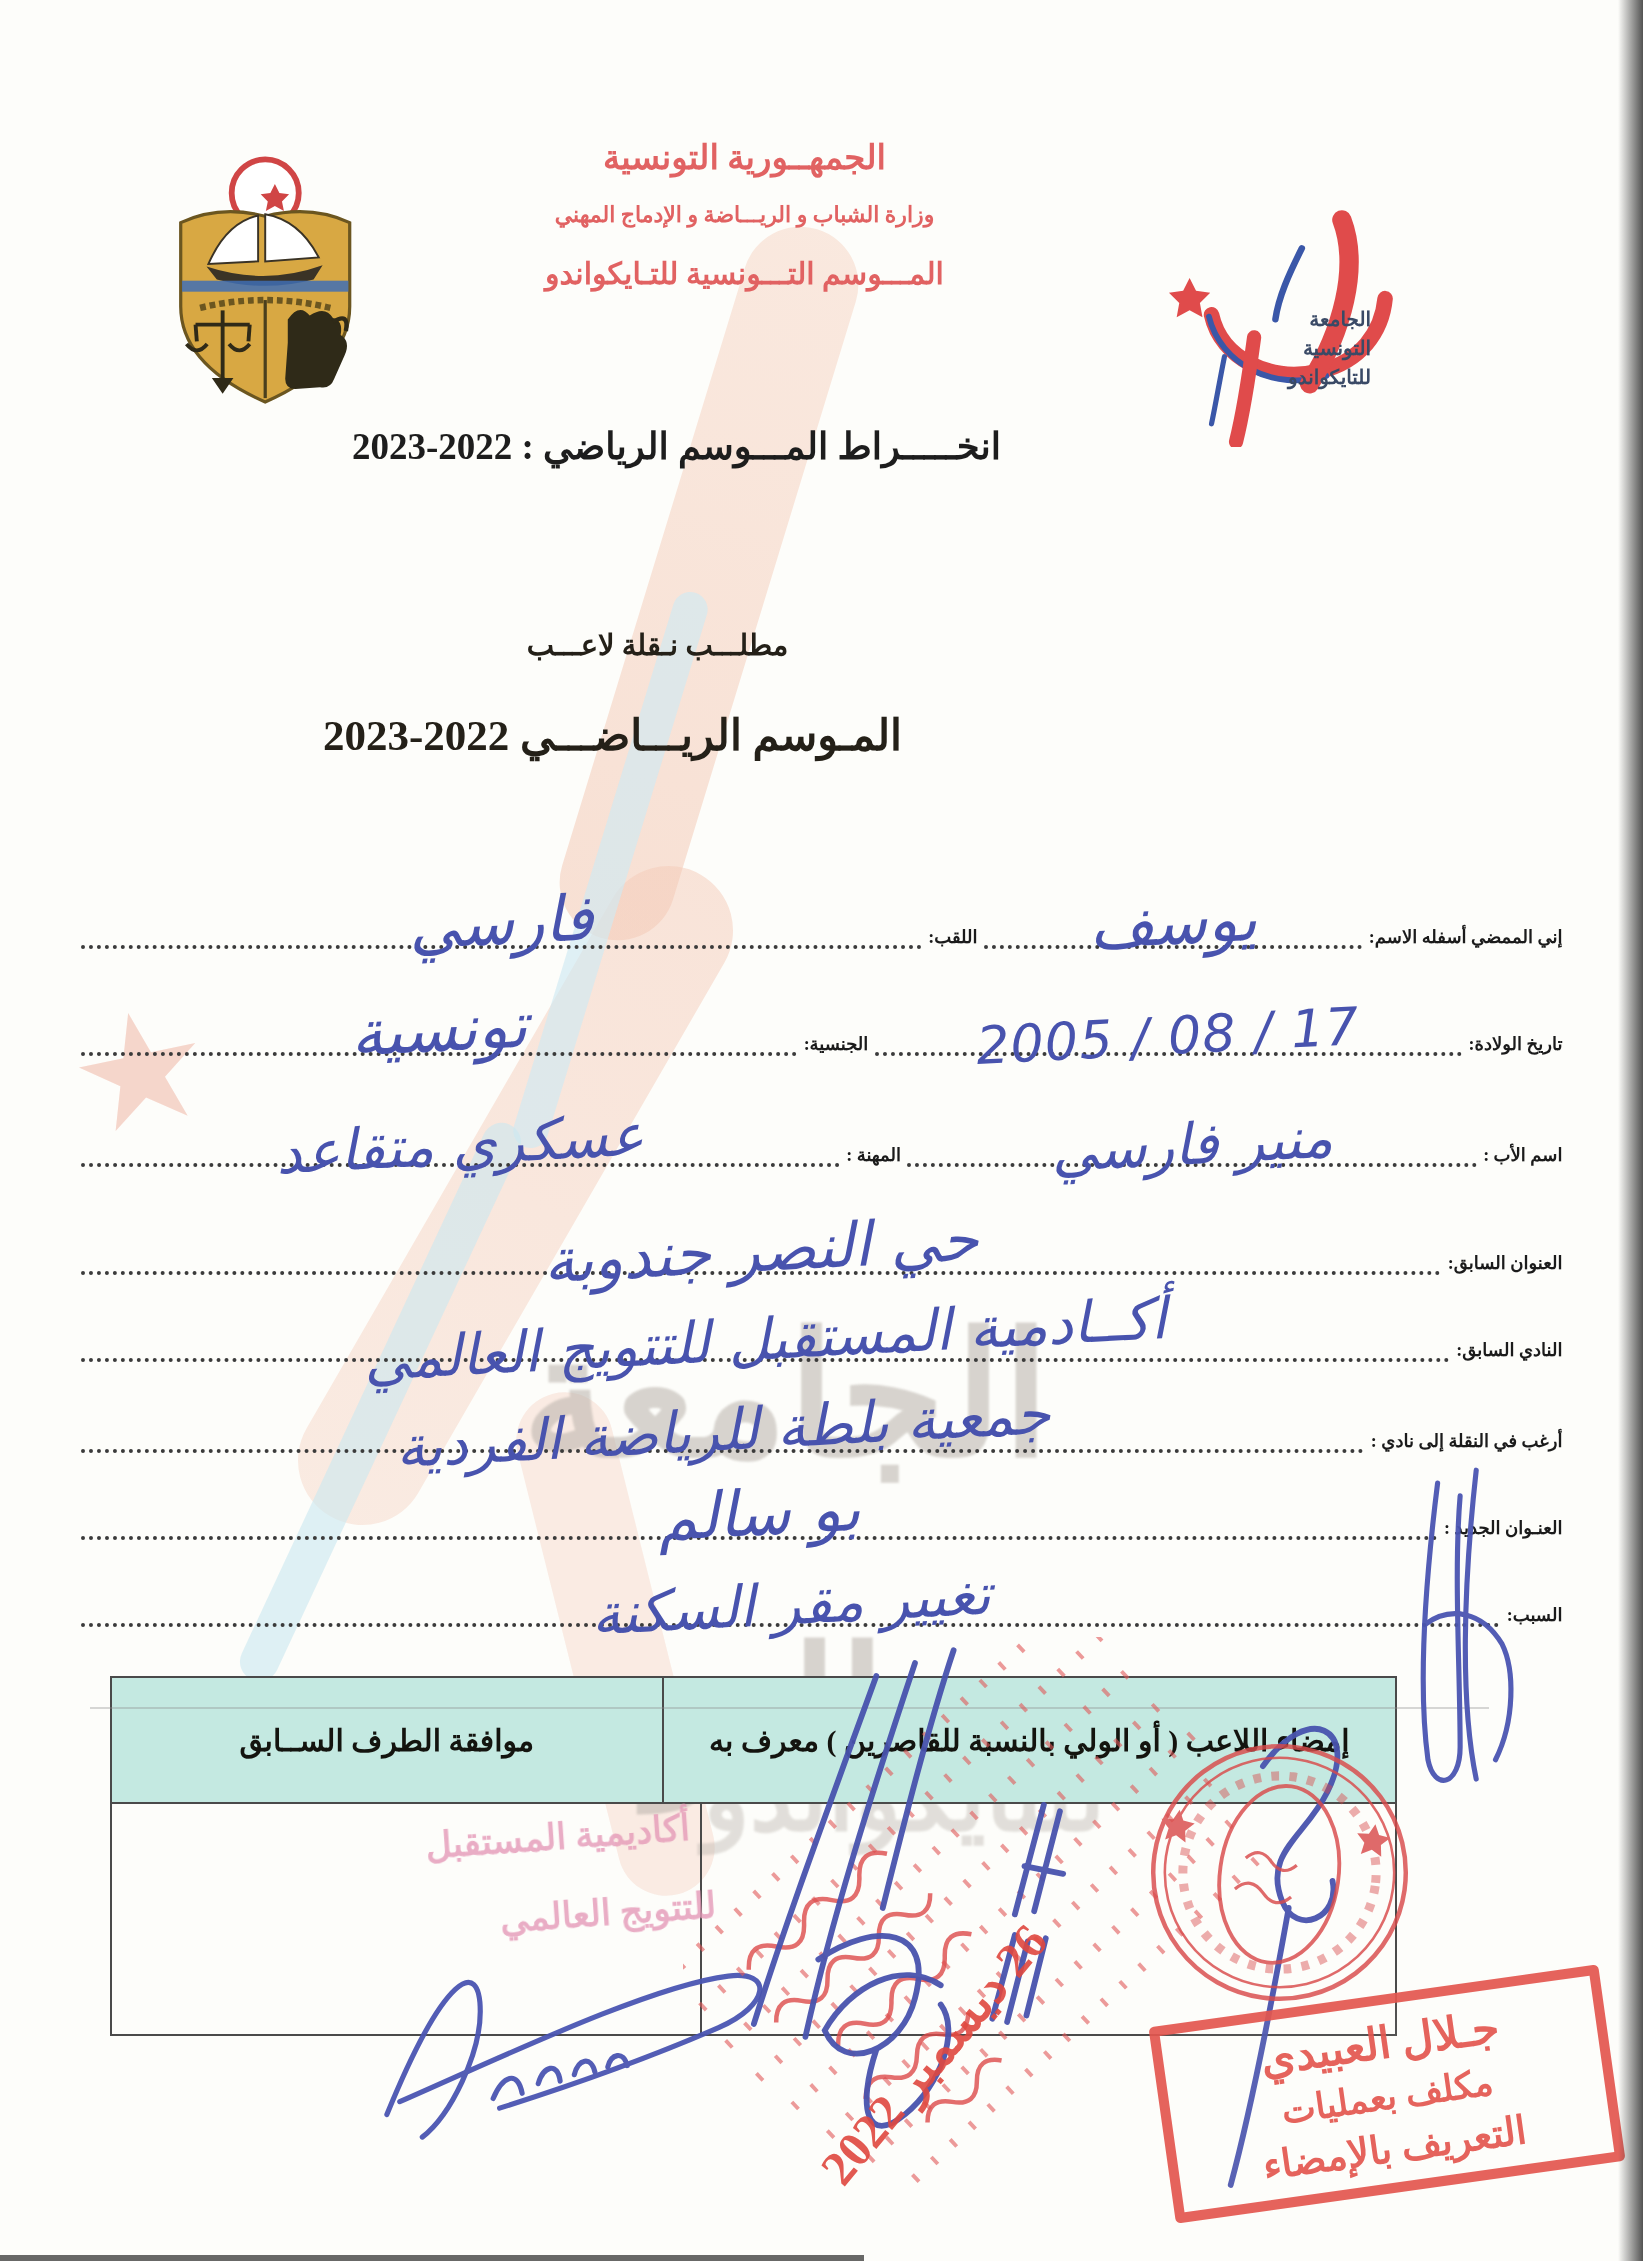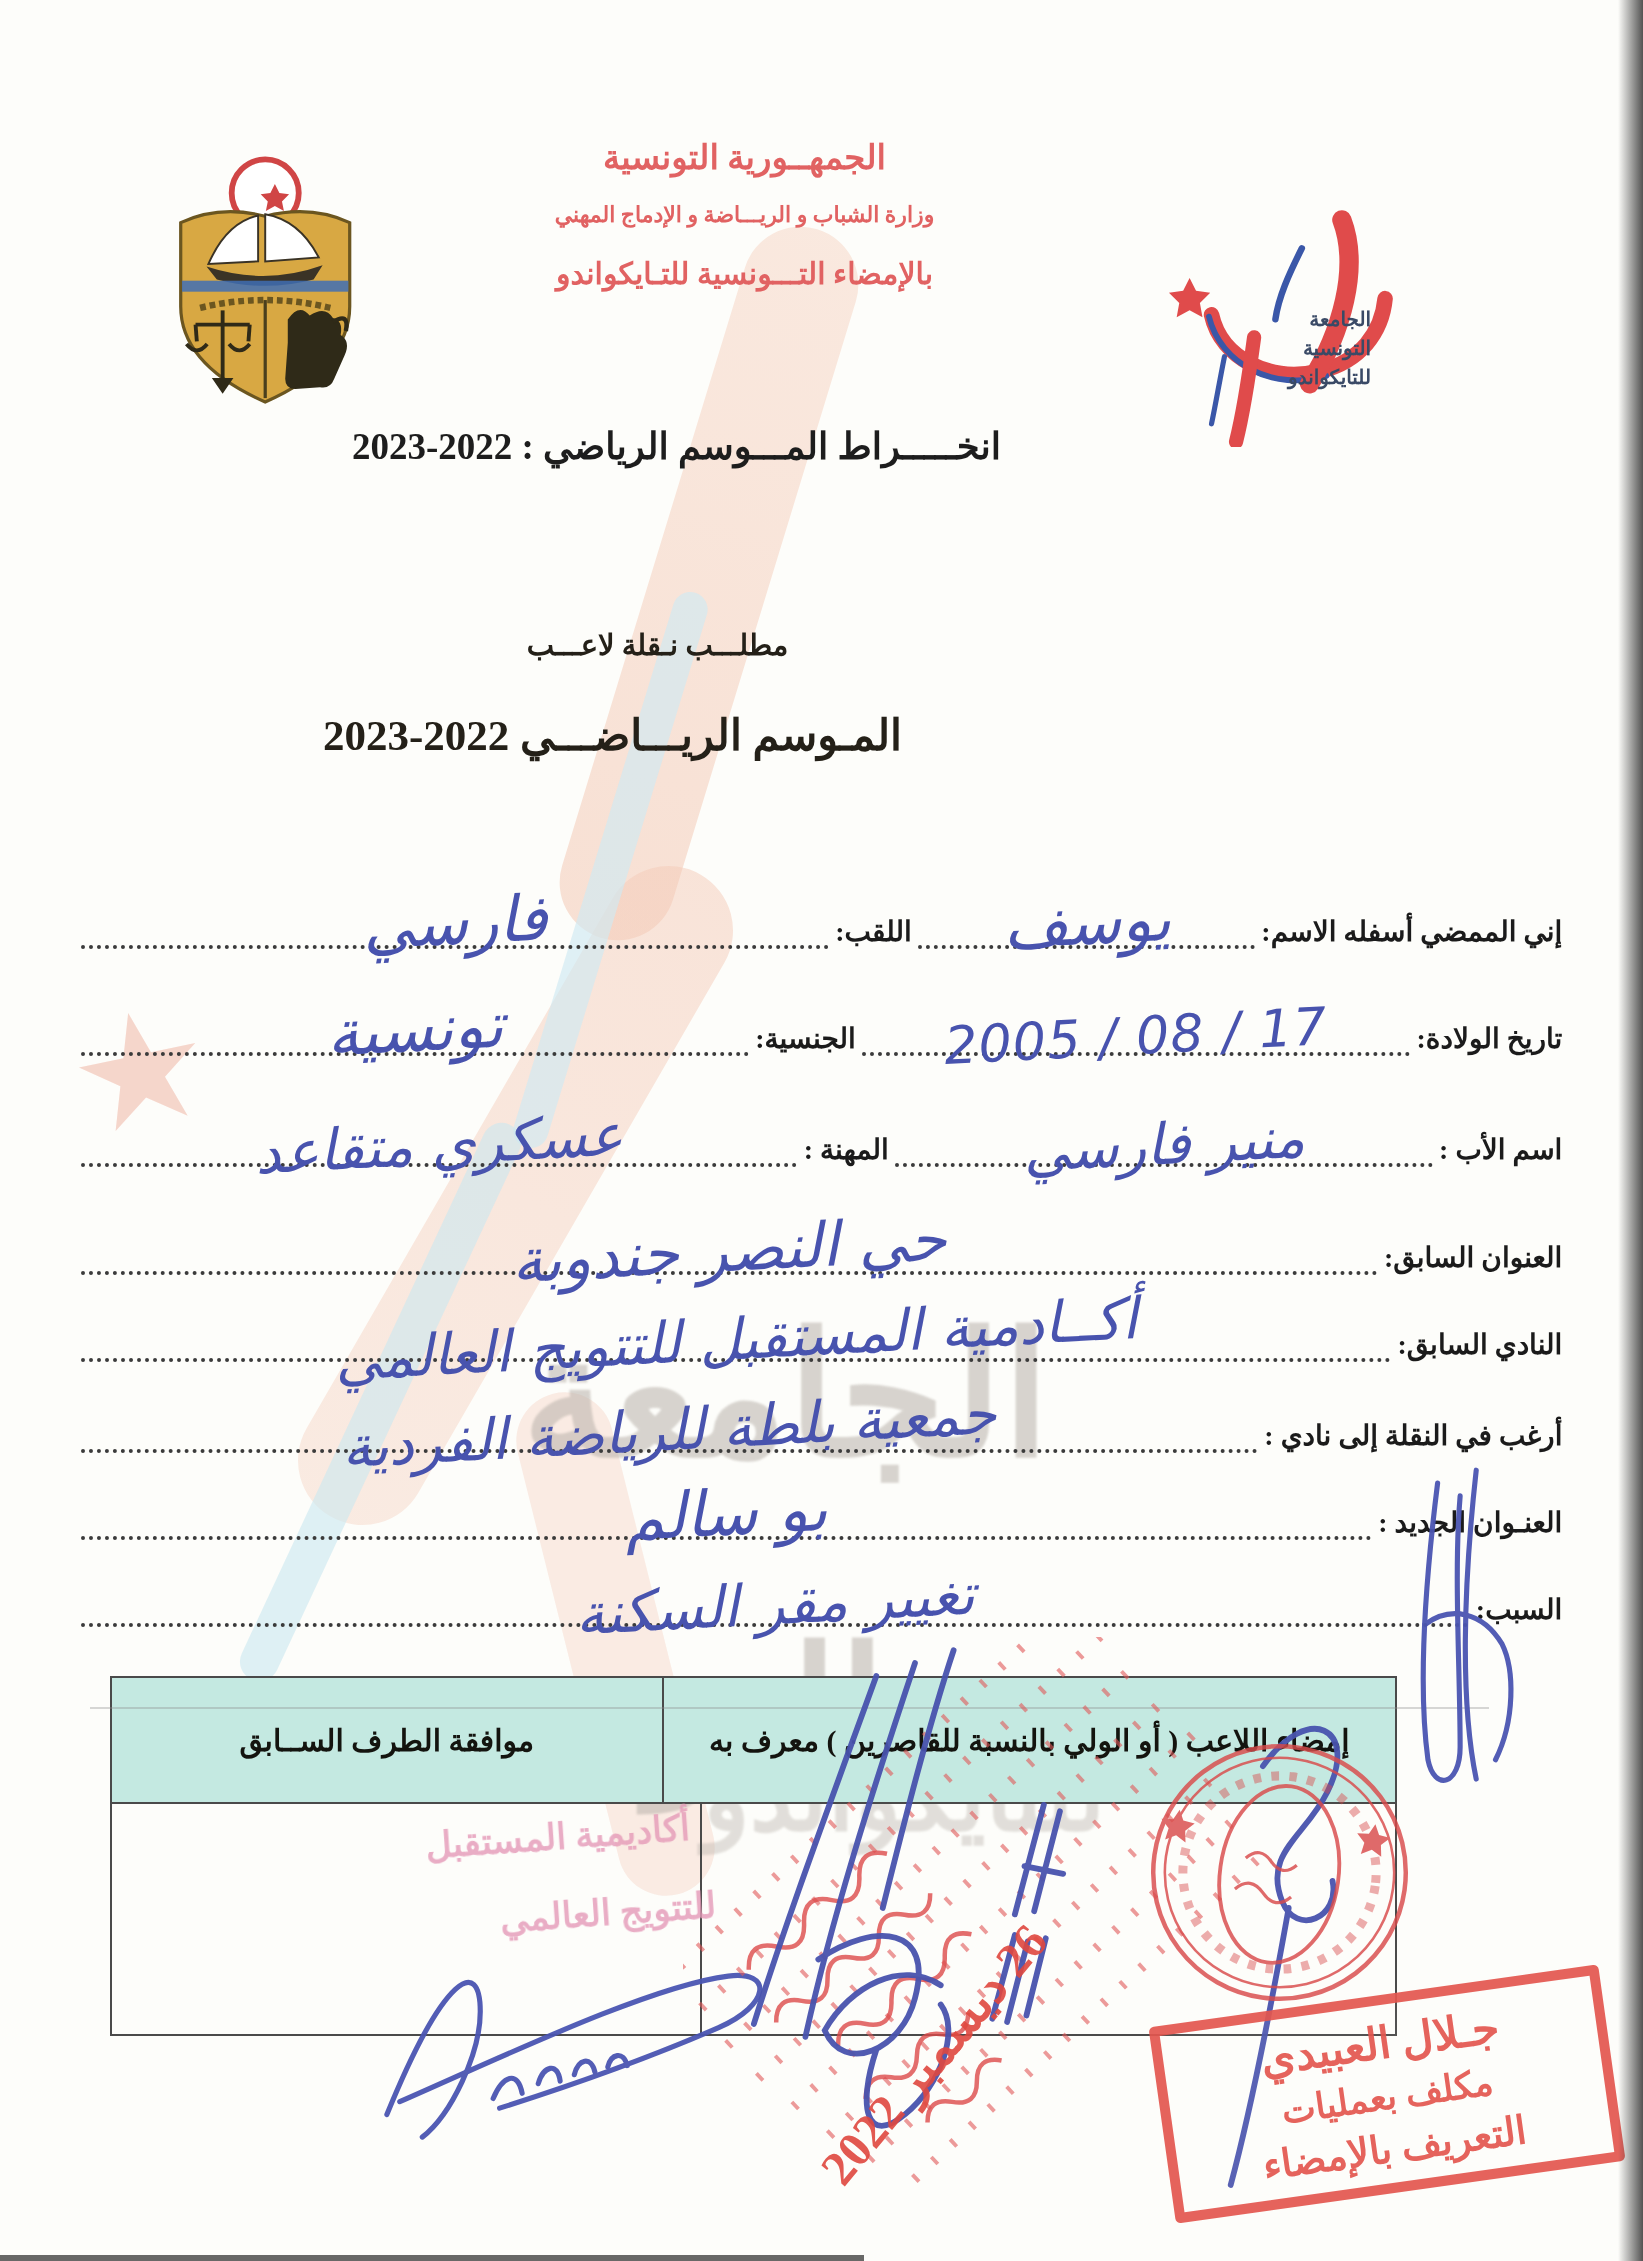--- a/index.html
+++ b/index.html
@@ -38,21 +38,21 @@
   
   .title-reg{position:absolute; left:335px; top:425px; width:683px; text-align:center; direction:rtl;
     font-size:37px; font-weight:bold; color:#1d1d1d; z-index:3; letter-spacing:0.6px;}
   .title-req{position:absolute; left:335px; top:628px; width:645px; text-align:center; direction:rtl;
     font-size:29px; font-weight:bold; color:#242018; z-index:3;}
   .title-season{position:absolute; left:271px; top:710px; width:683px; text-align:center; direction:rtl;
     font-size:43px; font-weight:bold; color:#242018; z-index:3;}
   
   .frow{position:absolute; left:77px; right:79px; height:52px; display:flex; direction:rtl;
     align-items:flex-end; z-index:3;}
-  .flabel{font-size:28px; color:#1b1b1b; font-weight:600; white-space:nowrap; padding:0 2.6px 1.3px 2.6px;}
+  .flabel{font-size:18px; color:#1b1b1b; font-weight:600; white-space:nowrap; padding:0 2.6px 1.3px 2.6px;}
   .dots{flex:1; border-bottom:4.5px dotted #3b3b3b; height:32px; margin:0 3.9px; position:relative;}
   .hw{position:absolute; left:50%; bottom:-14px; transform:translateX(-50%) rotate(-3deg);
     color:#4853ae; font-size:57px; font-style:italic; font-weight:500; white-space:nowrap;
     font-family:"DejaVu Sans", sans-serif; z-index:4; letter-spacing:1.3px;}
   .hw.big{font-size:63px;}
   .hw.ltr{direction:ltr;}
   .f1a{flex:.45;} .f2a{flex:.82;} .f3a{flex:.75;}
   
   .xtable{position:absolute; left:110px; top:1676px; width:1283px; height:356px; z-index:3;
     border:2.6px solid #4a4a4a; display:flex; flex-direction:column; direction:rtl; background:transparent;}
@@ -112,21 +112,21 @@
       <line x1="139" y1="266" x2="137" y2="292"></line>
       <path d="M86,352 h22 l-11,16 z" fill="#2f2a18"></path>
     </g>
     <path d="M198,258 q18,-26 34,-6 q24,-16 36,4 q16,4 12,26 q16,10 6,32 l-16,36 q-6,16 -22,13 l-38,3 q-16,0 -16,-16 l4,-56 z" fill="#2f2a18"></path>
     <path d="M268,262 q26,-16 20,14" stroke="#2f2a18" stroke-width="7" fill="none"></path>
   </svg>
 
   <div class="hdr-red">
     <div class="l1">الجمهــورية التونسية</div>
     <div class="l2">وزارة الشباب و الريـــاضة و الإدماج المهني</div>
-    <div class="l3">بالإمضاء التـــونسية للتـايكواندو</div>
+    <div class="l3">المـــوسم التـــونسية للتـايكواندو</div>
   </div>
 
   <div class="logo">
     <svg width="271" height="271" viewBox="0 0 420 420">
       <path d="M100,215 C115,283 192,322 270,302 C330,287 364,243 369,190" stroke="#e04b4b" stroke-width="24" fill="none" stroke-linecap="round"></path>
       <path d="M96,218 C114,292 196,334 278,310" stroke="#3a57a8" stroke-width="9" fill="none" stroke-linecap="round"></path>
       <path d="M302,68 C330,142 302,242 252,322" stroke="#e04b4b" stroke-width="30" fill="none" stroke-linecap="round"></path>
       <path d="M240,112 C220,152 204,187 199,222" stroke="#3a57a8" stroke-width="10" fill="none" stroke-linecap="round"></path>
       <path d="M166,250 C158,310 148,372 138,412" stroke="#e04b4b" stroke-width="22" fill="none" stroke-linecap="round"></path>
       <path d="M120,280 C112,320 106,356 100,384" stroke="#3a57a8" stroke-width="8" fill="none" stroke-linecap="round"></path>

